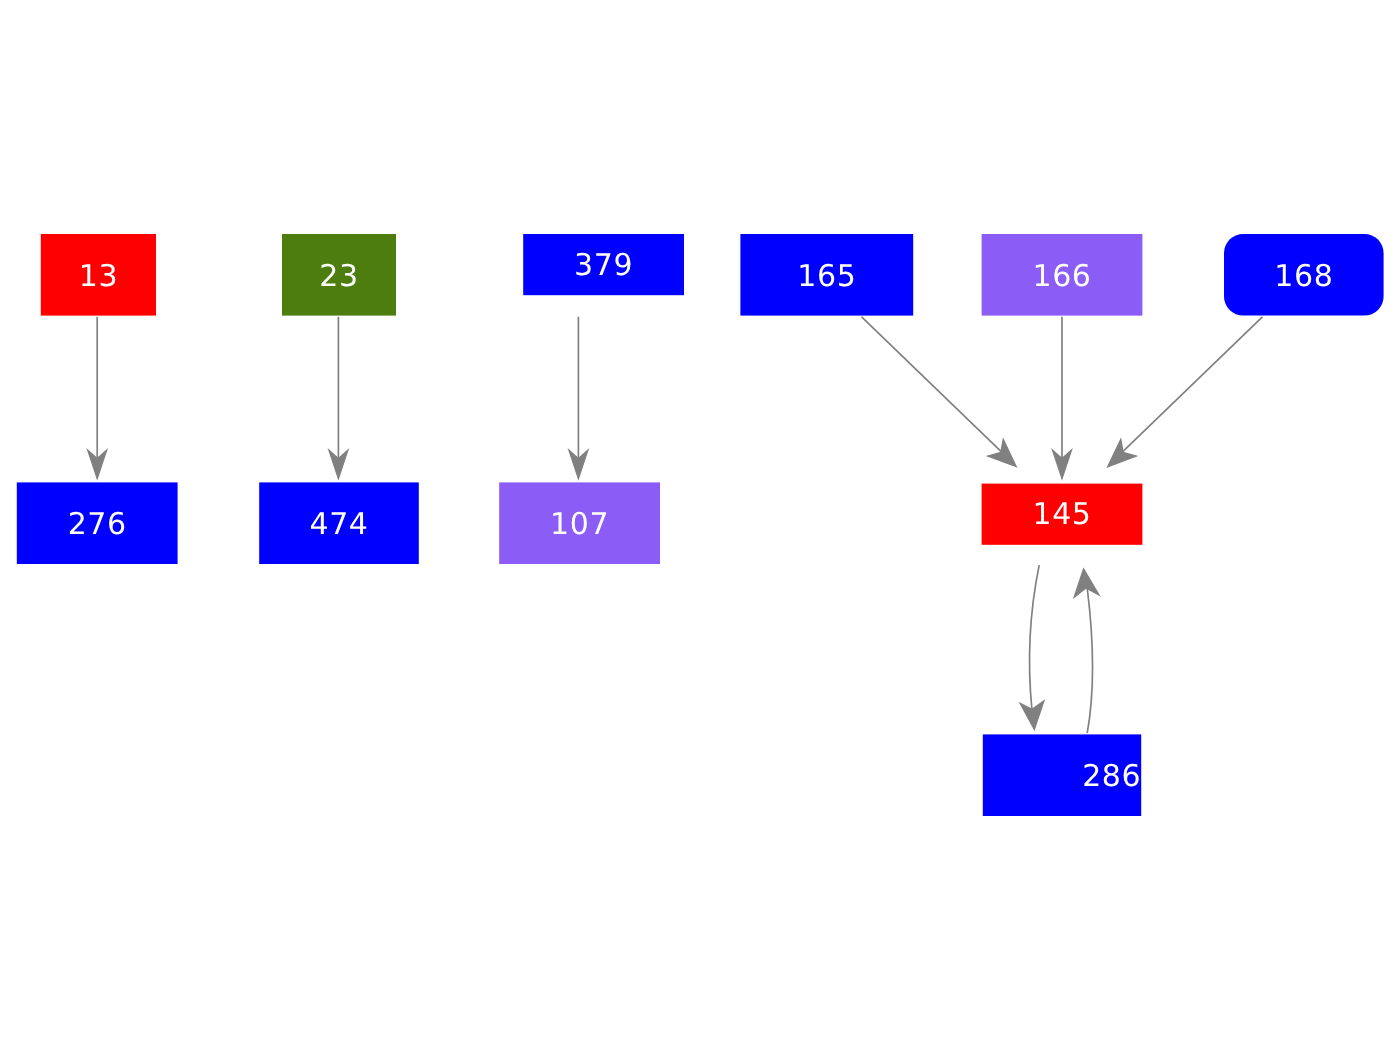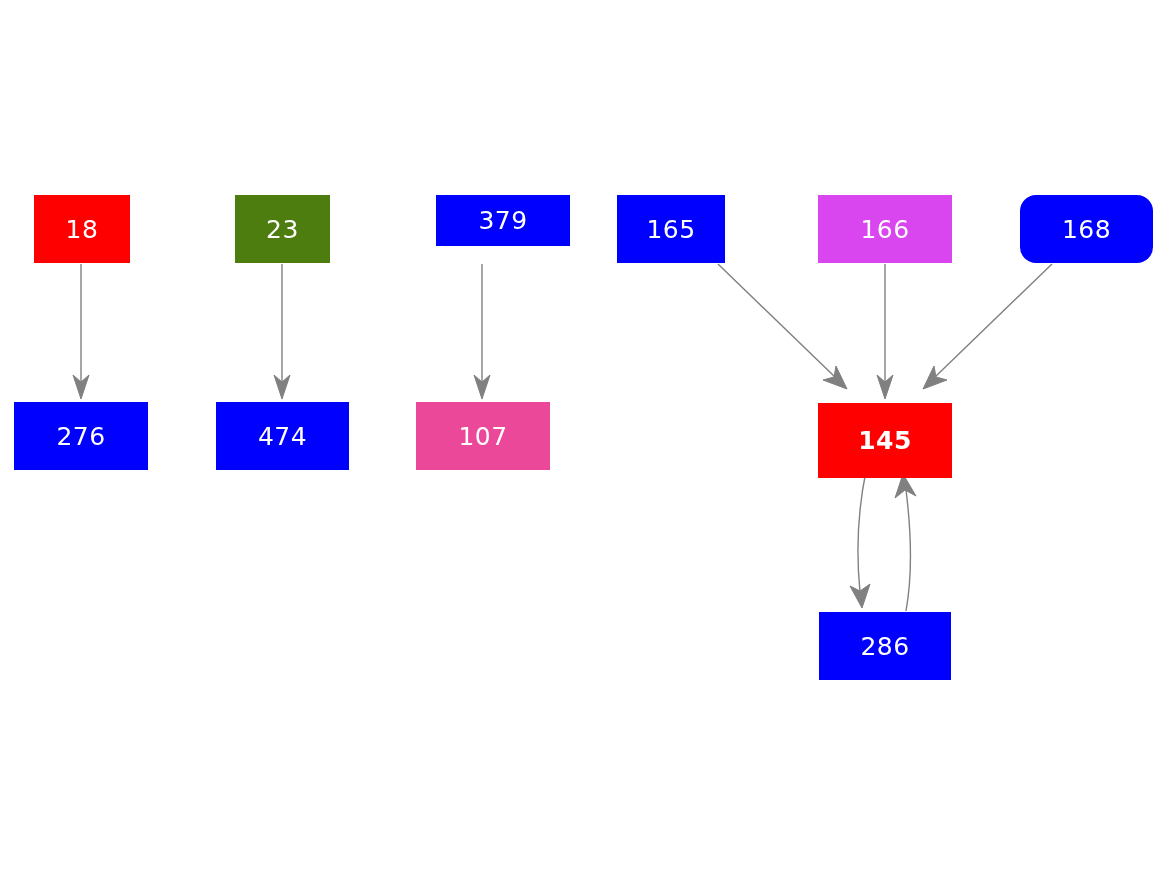--- a/index.html
+++ b/index.html
@@ -78,47 +78,47 @@
         <path d="M 862,608 L 850,586 L 860,591 L 870,584 Z" fill="#808080" stroke="#808080" stroke-width="1" stroke-linejoin="miter"></path>
       </g>
       <g>
         <path d="M 906,611 C 913,572 911,530 906,490" fill="none" stroke="#808080" stroke-width="1.4"></path>
         <path d="M 903,474 L 916,496 L 905,490 L 895,498 Z" fill="#808080" stroke="#808080" stroke-width="1" stroke-linejoin="miter"></path>
       </g>
     </svg>
 
   <div id="node-layer">
       <div class="node" style="left: 34px; top: 195px; width: 96px; height: 68px; background: rgb(255, 0, 0);">
-        <span class="node-label">18</span>
+        <span class="node-label">13</span>
       </div>
       <div class="node" style="left: 14px; top: 402px; width: 134px; height: 68px; background: rgb(0, 0, 255);">
         <span class="node-label">276</span>
       </div>
       <div class="node" style="left: 235px; top: 195px; width: 95px; height: 68px; background: #4d7c0f;">
         <span class="node-label">23</span>
       </div>
       <div class="node" style="left: 216px; top: 402px; width: 133px; height: 68px; background: rgb(0, 0, 255);">
         <span class="node-label">474</span>
       </div>
       <div class="node" style="left: 436px; top: 195px; width: 134px; height: 51px; background: rgb(0, 0, 255);">
         <span class="node-label">379</span>
       </div>
-      <div class="node" style="left: 416px; top: 402px; width: 134px; height: 68px; background: #ec4899; justify-content: center;">
+      <div class="node" style="left: 416px; top: 402px; width: 134px; height: 68px; background: #8b5cf6; justify-content: center;">
         <span class="node-label">107</span>
       </div>
-      <div class="node" style="left: 617px; top: 195px; width: 108px; height: 68px; background: rgb(0, 0, 255);">
+      <div class="node" style="left: 617px; top: 195px; width: 144px; height: 68px; background: rgb(0, 0, 255);">
         <span class="node-label">165</span>
       </div>
-      <div class="node" style="left: 818px; top: 195px; width: 134px; height: 68px; background: #d946ef;">
+      <div class="node" style="left: 818px; top: 195px; width: 134px; height: 68px; background: #8b5cf6;">
         <span class="node-label">166</span>
       </div>
       <div class="node" style="left: 1020px; top: 195px; width: 133px; height: 68px; background: rgb(0, 0, 255); border-radius: 16px;">
         <span class="node-label">168</span>
       </div>
-      <div class="node" style="left: 818px; top: 403px; width: 134px; height: 75px; background: rgb(255, 0, 0); font-weight: bold;">
+      <div class="node" style="left: 818px; top: 403px; width: 134px; height: 51px; background: rgb(255, 0, 0);">
         <span class="node-label">145</span>
       </div>
-      <div class="node" style="left: 819px; top: 612px; width: 132px; height: 68px; background: rgb(0, 0, 255);">
+      <div class="node" style="left: 819px; top: 612px; width: 132px; height: 68px; background: rgb(0, 0, 255); justify-content: flex-end;">
         <span class="node-label">286</span>
       </div>
     </div>
 
 </div>
 
 </body></html>

